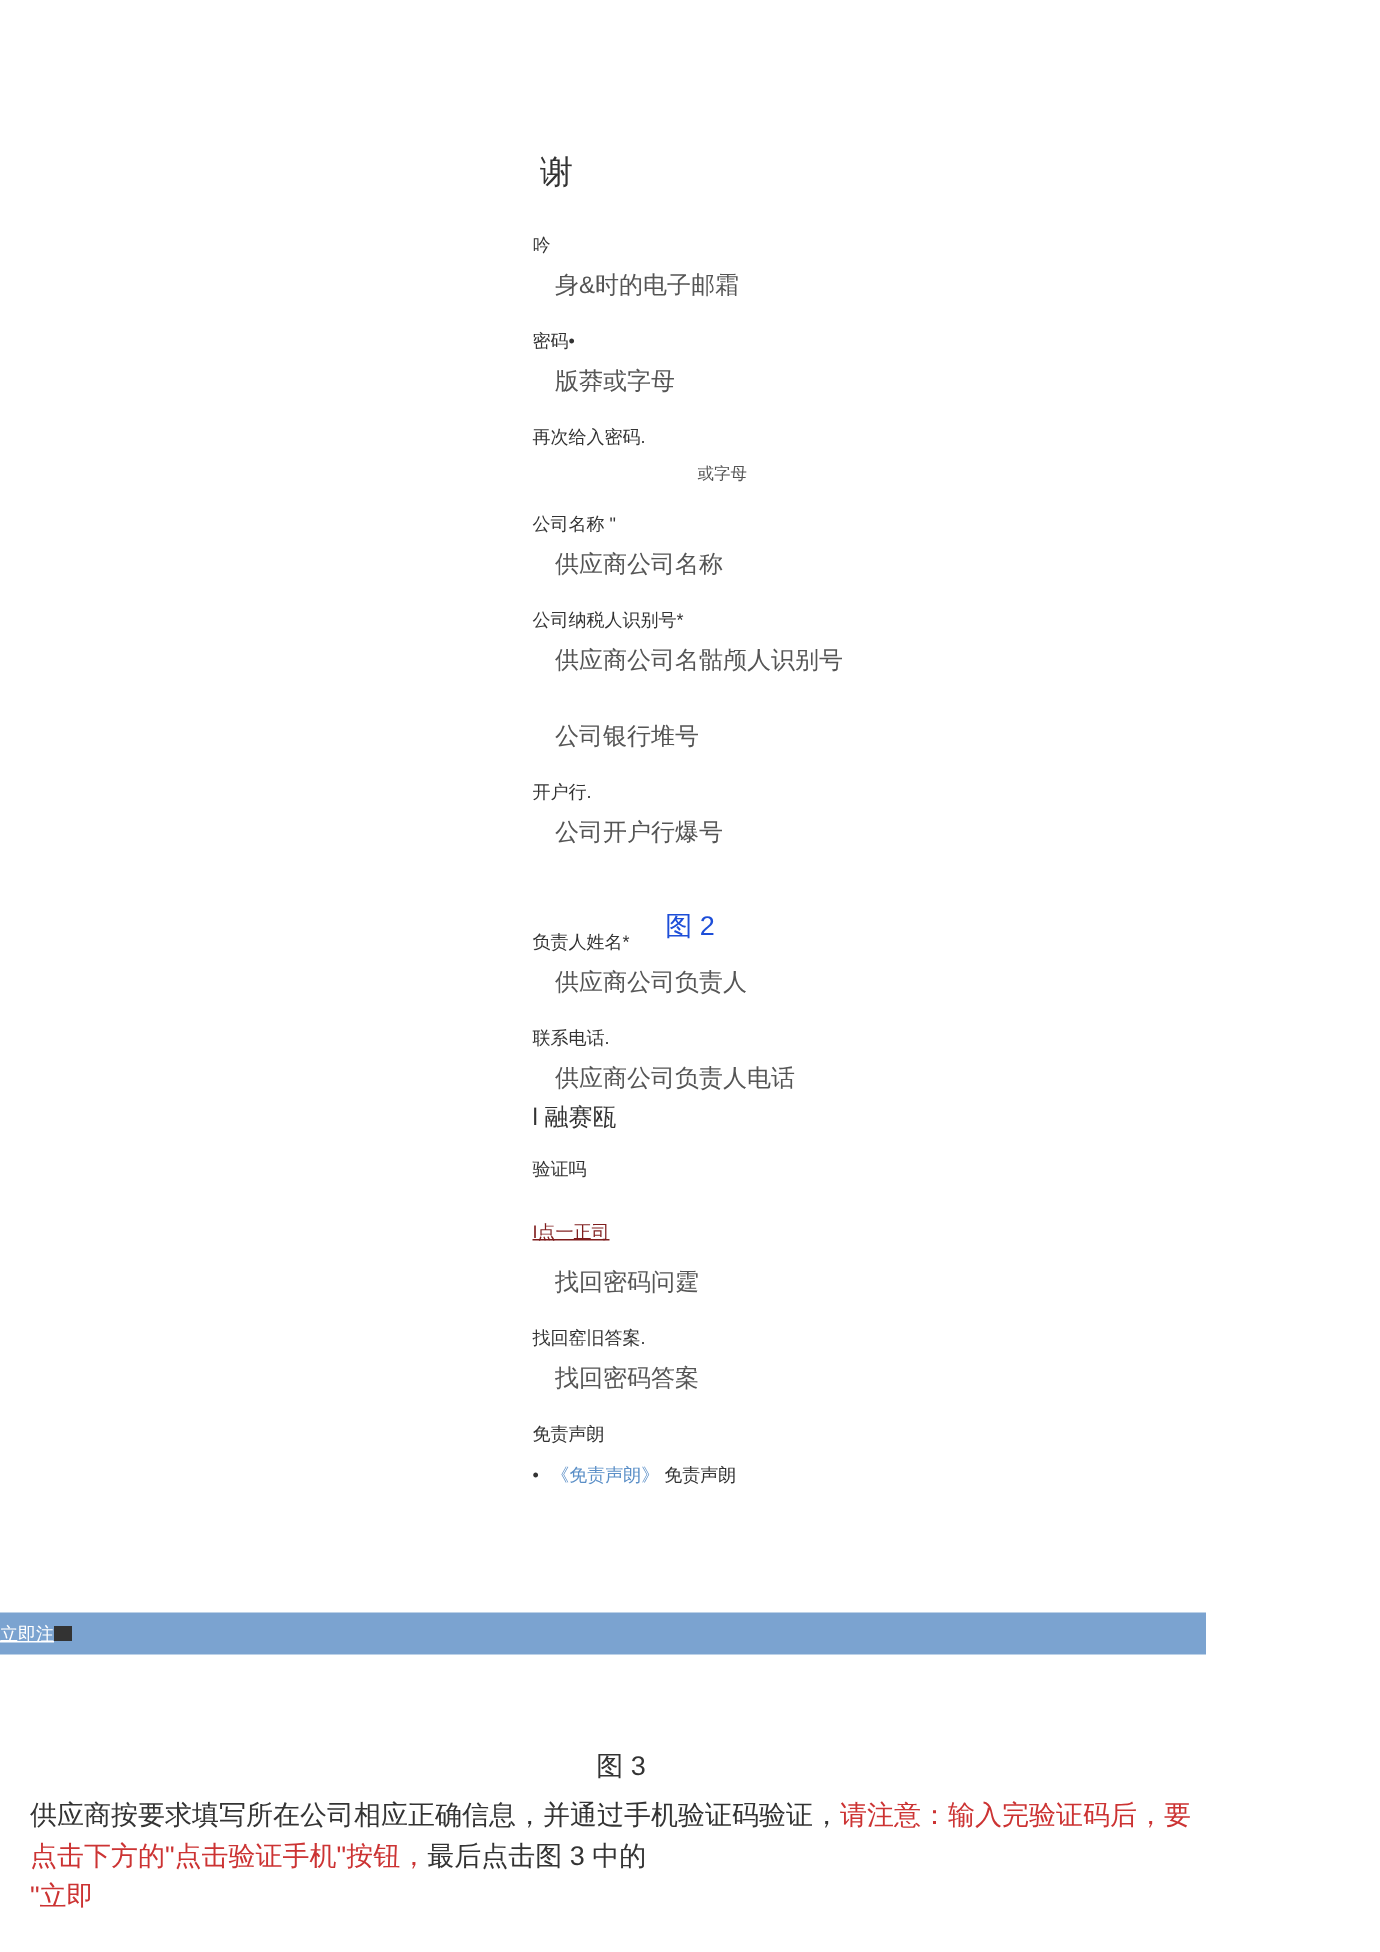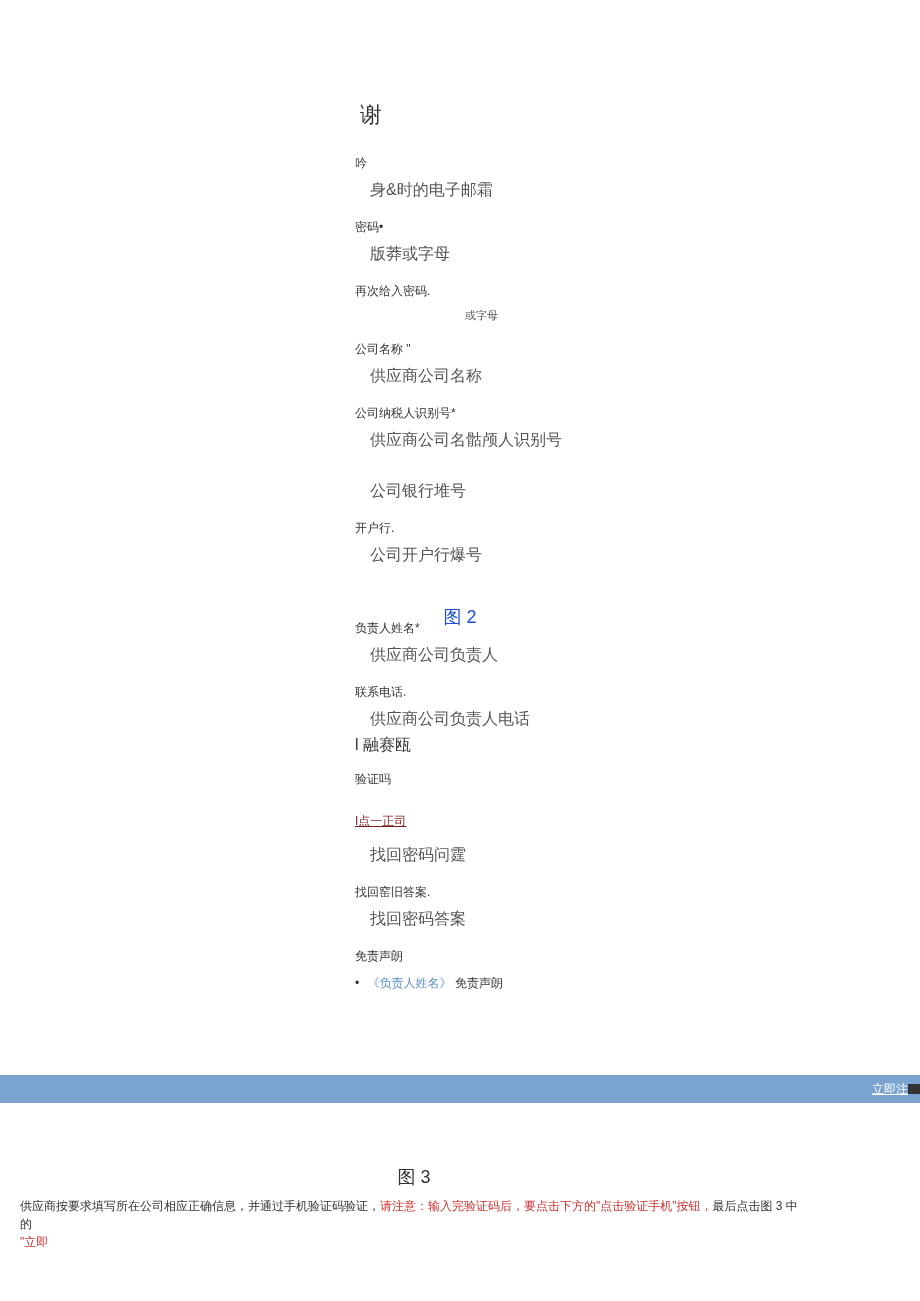--- a/index.html
+++ b/index.html
@@ -87,26 +87,26 @@
       margin-right: 5px;
     }
     .agreement-link {
       font-size: 12px;
       color: #5b8fc7;
     }
     .register-bar {
       position: absolute;
       left: 0;
       top: 1075px;
-      width: 920px;
+      width: 804px;
       height: 28px;
       background: #7ba3d0;
       display: flex;
       align-items: center;
-      justify-content: flex-end;
+      justify-content: flex-start;
     }
     .register-text {
       font-size: 12px;
       color: #ffffff;
       text-decoration: underline;
     }
     .register-block {
       display: inline-block;
       width: 12px;
       height: 10px;
@@ -119,21 +119,21 @@
       top: 1165px;
       width: 828px;
     }
     .figure3-label {
       text-align: center;
       font-size: 18px;
       color: #333;
       margin-bottom: 8px;
     }
     .instruction-text {
-      font-size: 12px;
+      font-size: 18px;
       color: #333;
       line-height: 1.5;
       padding: 0 20px;
     }
     .red-text {
       color: #cc3333;
     }
   </style>
 </head>
 <body>
@@ -201,21 +201,21 @@
 
   <div class="form-group">
     <span class="label">找回窑旧答案.</span>
     <span class="hint">找回密码答案</span>
   </div>
 
   <div class="label" style="margin-bottom:10px;">免责声朗</div>
 
   <div class="disclaimer-row">
     <span class="bullet">•</span>
-    <span class="agreement-link">《负责人姓名》</span>
+    <span class="agreement-link">《免责声朗》</span>
     <span>免责声朗</span>
   </div>
 </div>
 
 <div class="register-bar">
   <span class="register-text">立即注</span>
     <span class="register-block"></span>
 </div>
 
 <div class="figure3-section">

